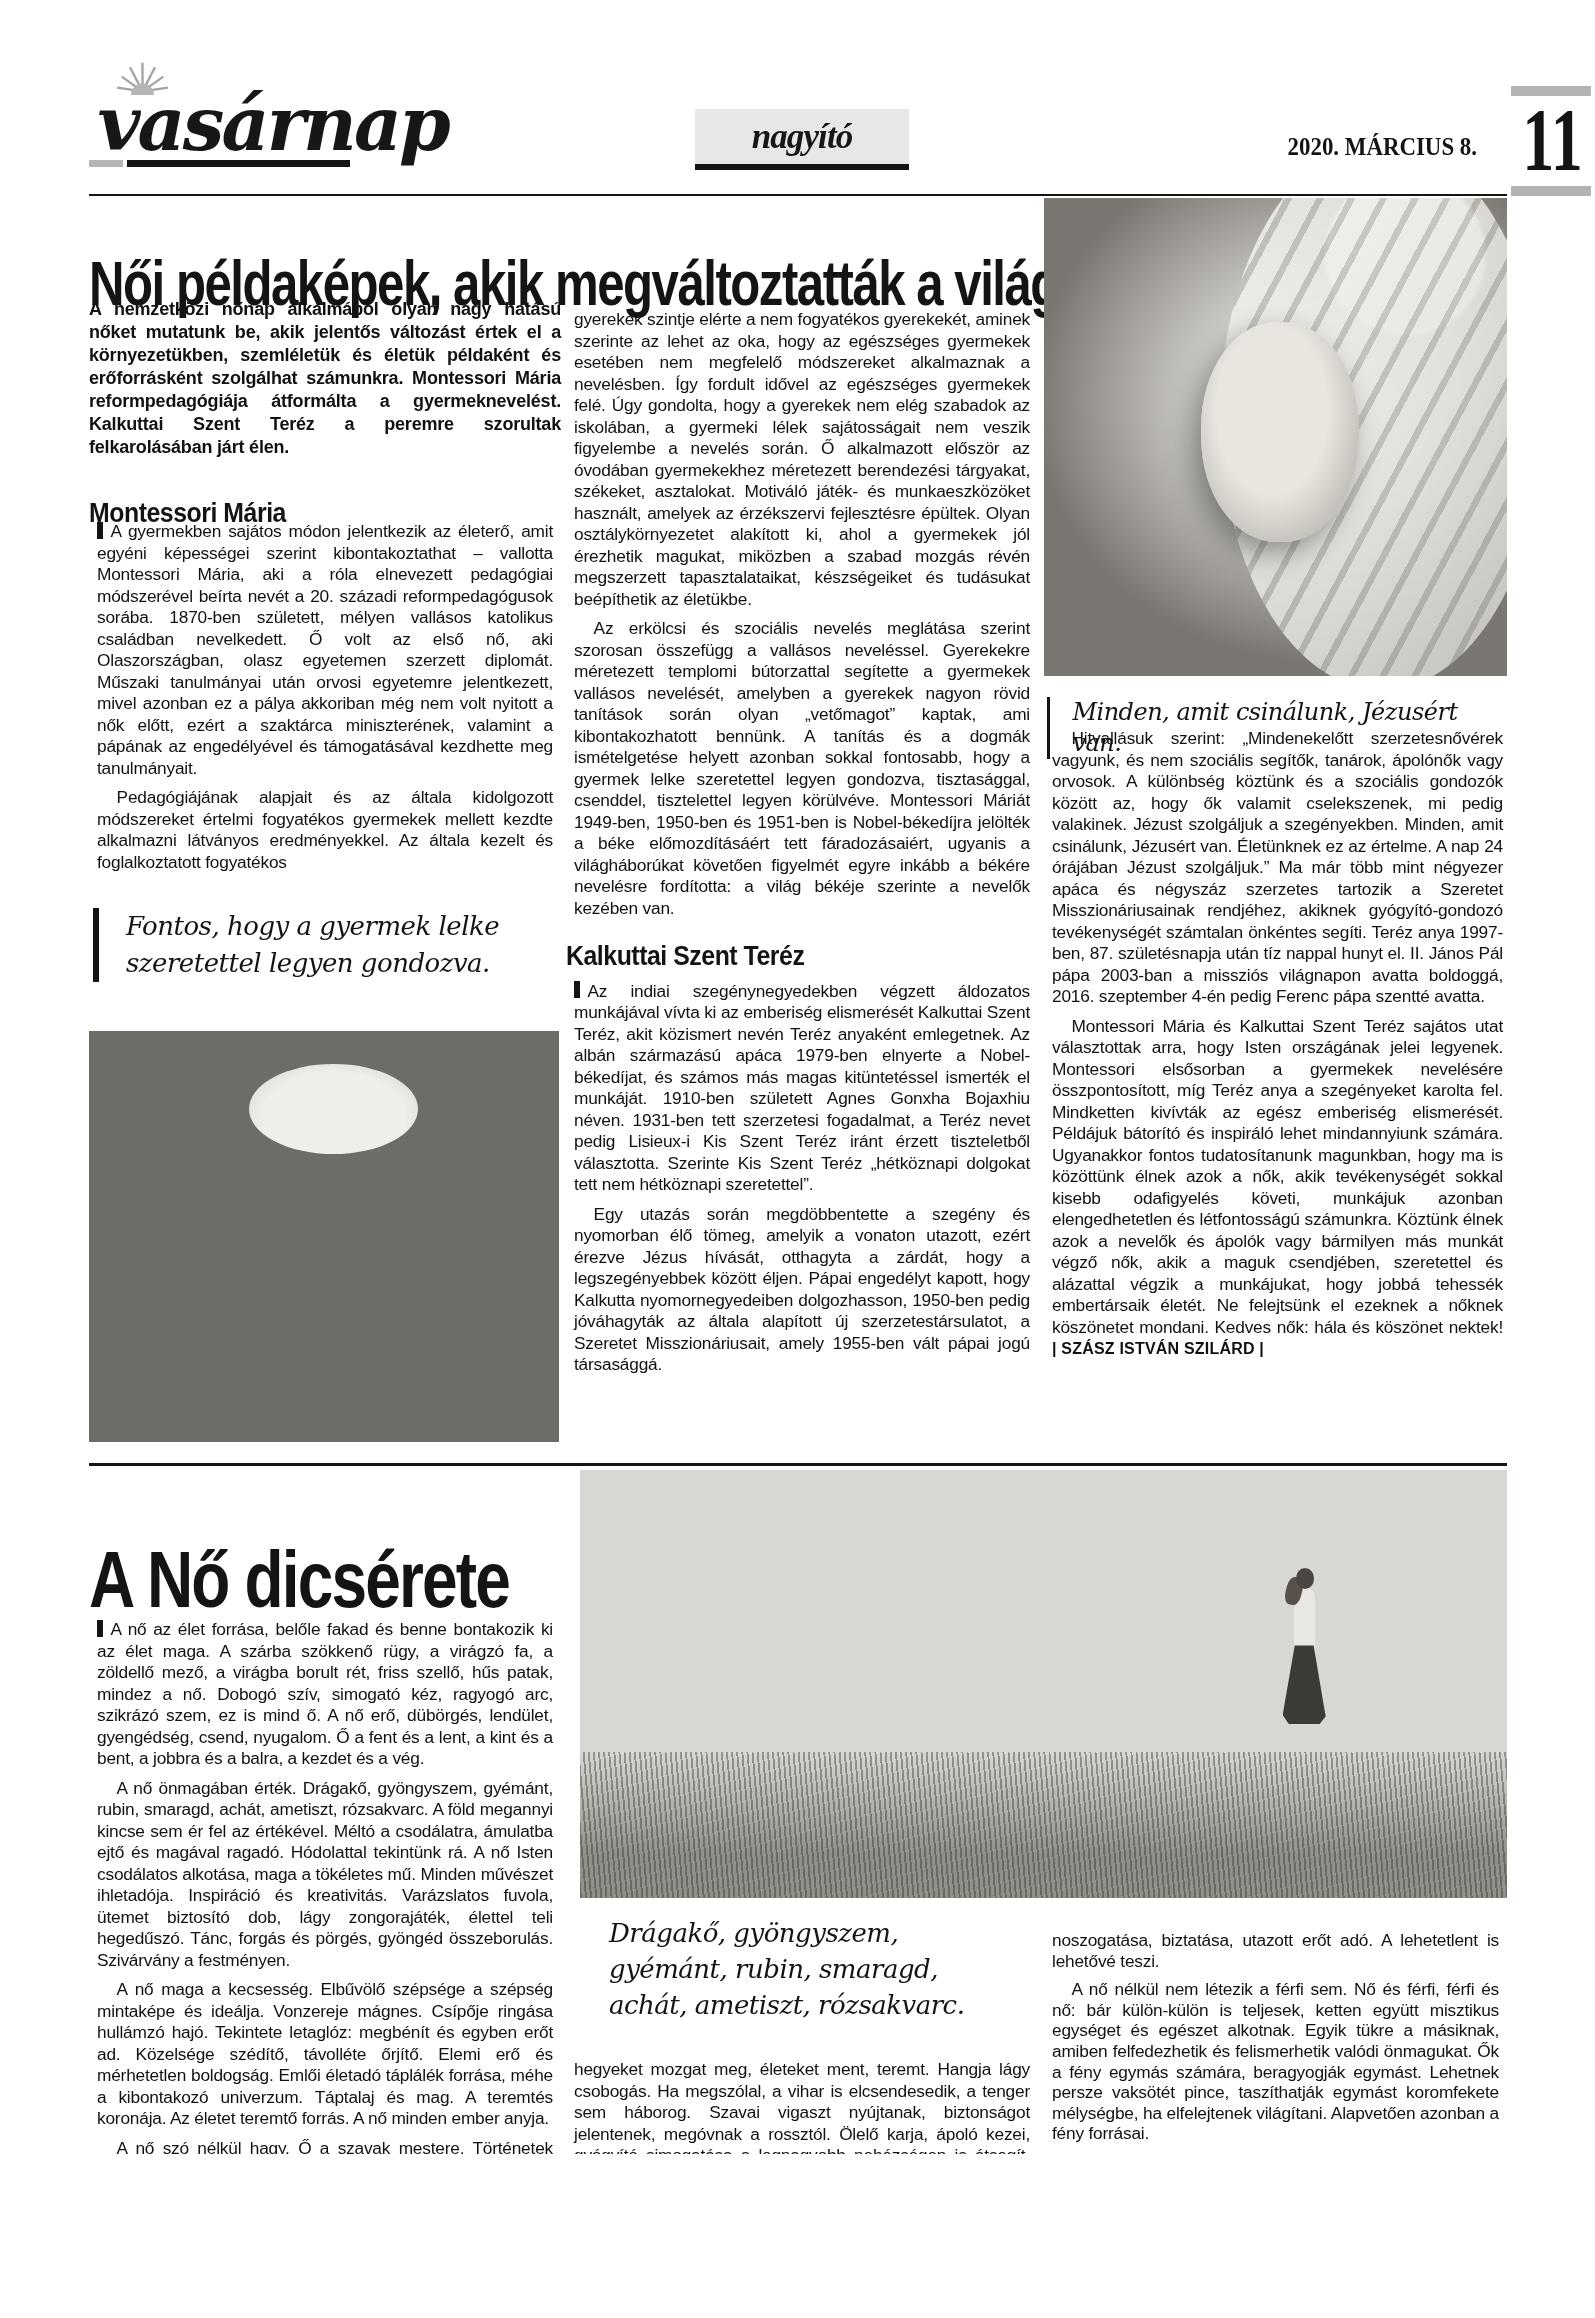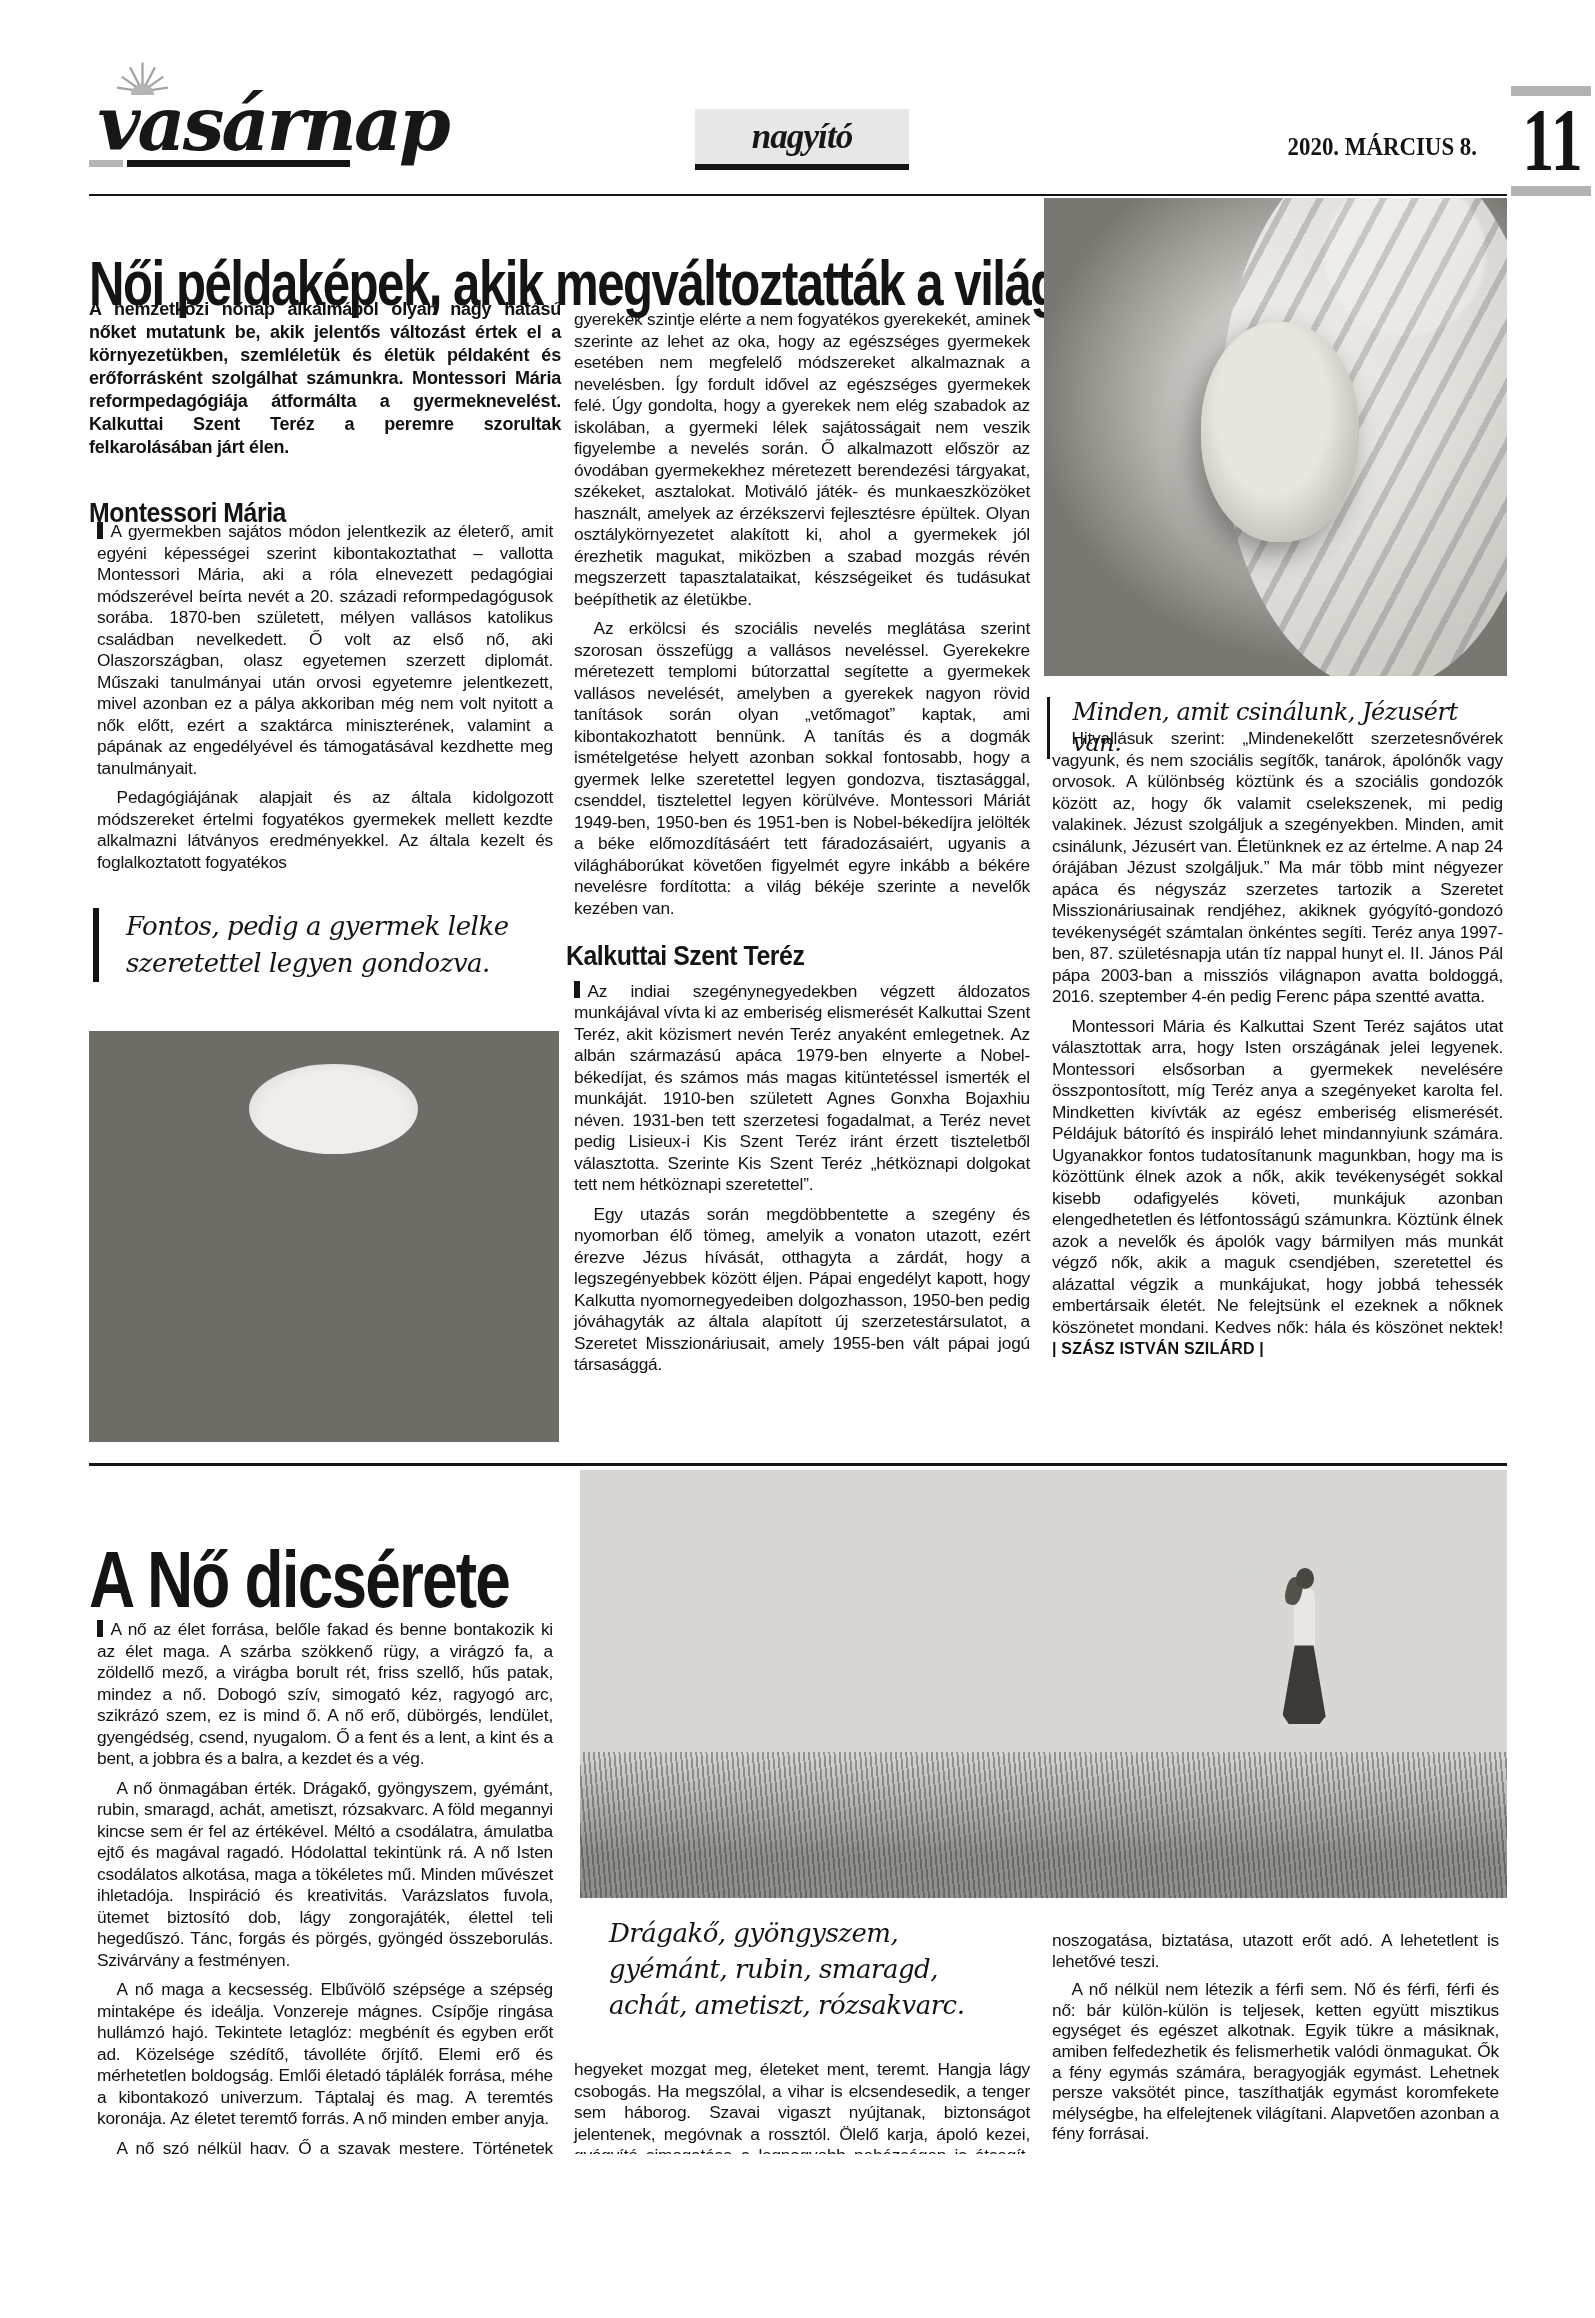--- a/index.html
+++ b/index.html
@@ -146,21 +146,21 @@
 
   <h1 class="headline1">Női példaképek, akik megváltoztatták a világot</h1>
   <div class="lead">A nemzetközi nőnap alkalmából olyan nagy hatású nőket mutatunk be, akik jelentős változást értek el a környezetükben, szemléletük és életük példaként és erőforrásként szolgálhat számunkra. Montessori Mária reformpedagógiája átformálta a gyermeknevelést. Kalkuttai Szent Teréz a peremre szorultak felkarolásában járt élen.</div>
   <h2 class="sec-head mont-head" style="position:absolute;">Montessori Mária</h2>
 
   <div class="colbox col1-a1">
     <p><span class="marker"></span><span>A gyermekben sajátos módon jelentkezik az életerő, amit egyéni képességei szerint kibontakoztathat – vallotta Montessori Mária, aki a róla elnevezett pedagógiai módszerével beírta nevét a 20. századi reformpedagógusok sorába. 1870-ben született, mélyen vallásos katolikus családban nevelkedett. Ő volt az első nő, aki Olaszországban, olasz egyetemen szerzett diplomát. Műszaki tanulmányai után orvosi egyetemre jelentkezett, mivel azonban ez a pálya akkoriban még nem volt nyitott a nők előtt, ezért a szaktárca miniszterének, valamint a pápának az engedélyével és támogatásával kezdhette meg tanulmányait.</span></p>
     <p class="ind"><span>Pedagógiájának alapjait és az általa kidolgozott módszereket értelmi fogyatékos gyermekek mellett kezdte alkalmazni látványos eredményekkel. Az általa kezelt és foglalkoztatott fogyatékos</span></p>
   </div>
 
-  <div class="pullquote quote1">Fontos, pedig a gyermek lelke szeretettel legyen gondozva.</div>
+  <div class="pullquote quote1">Fontos, hogy a gyermek lelke szeretettel legyen gondozva.</div>
 
   <figure class="photo photo-mont" style="margin:0;">
     <span class="hair"></span>
   </figure>
 
   <div class="colbox col2-a1">
     <p><span>gyerekek szintje elérte a nem fogyatékos gyerekekét, aminek szerinte az lehet az oka, hogy az egészséges gyermekek esetében nem megfelelő módszereket alkalmaznak a nevelésben. Így fordult idővel az egészséges gyermekek felé. Úgy gondolta, hogy a gyerekek nem elég szabadok az iskolában, a gyermeki lélek sajátosságait nem veszik figyelembe a nevelés során. Ő alkalmazott először az óvodában gyermekekhez méretezett berendezési tárgyakat, székeket, asztalokat. Motiváló játék- és munkaeszközöket használt, amelyek az érzékszervi fejlesztésre épültek. Olyan osztálykörnyezetet alakított ki, ahol a gyermekek jól érezhetik magukat, miközben a szabad mozgás révén megszerzett tapasztalataikat, készségeiket és tudásukat beépíthetik az életükbe.</span></p>
     <p class="ind"><span>Az erkölcsi és szociális nevelés meglátása szerint szorosan összefügg a vallásos neveléssel. Gyerekekre méretezett templomi bútorzattal segítette a gyermekek vallásos nevelését, amelyben a gyerekek nagyon rövid tanítások során olyan „vetőmagot” kaptak, ami kibontakozhatott bennünk. A tanítás és a dogmák ismételgetése helyett azonban sokkal fontosabb, hogy a gyermek lelke szeretettel legyen gondozva, tisztasággal, csenddel, tisztelettel legyen körülvéve. Montessori Máriát 1949-ben, 1950-ben és 1951-ben is Nobel-békedíjra jelölték a béke előmozdításáért tett fáradozásaiért, ugyanis a világháborúkat követően figyelmét egyre inkább a békére nevelésre fordította: a világ békéje szerinte a nevelők kezében van.</span></p>
     <h2 class="sec-head teresa-head">Kalkuttai Szent Teréz</h2>
     <p><span class="marker"></span><span>Az indiai szegénynegyedekben végzett áldozatos munkájával vívta ki az emberiség elismerését Kalkuttai Szent Teréz, akit közismert nevén Teréz anyaként emlegetnek. Az albán származású apáca 1979-ben elnyerte a Nobel-békedíjat, és számos más magas kitüntetéssel ismerték el munkáját. 1910-ben született Agnes Gonxha Bojaxhiu néven. 1931-ben tett szerzetesi fogadalmat, a Teréz nevet pedig Lisieux-i Kis Szent Teréz iránt érzett tiszteletből választotta. Szerinte Kis Szent Teréz „hétköznapi dolgokat tett nem hétköznapi szeretettel”.</span></p>

